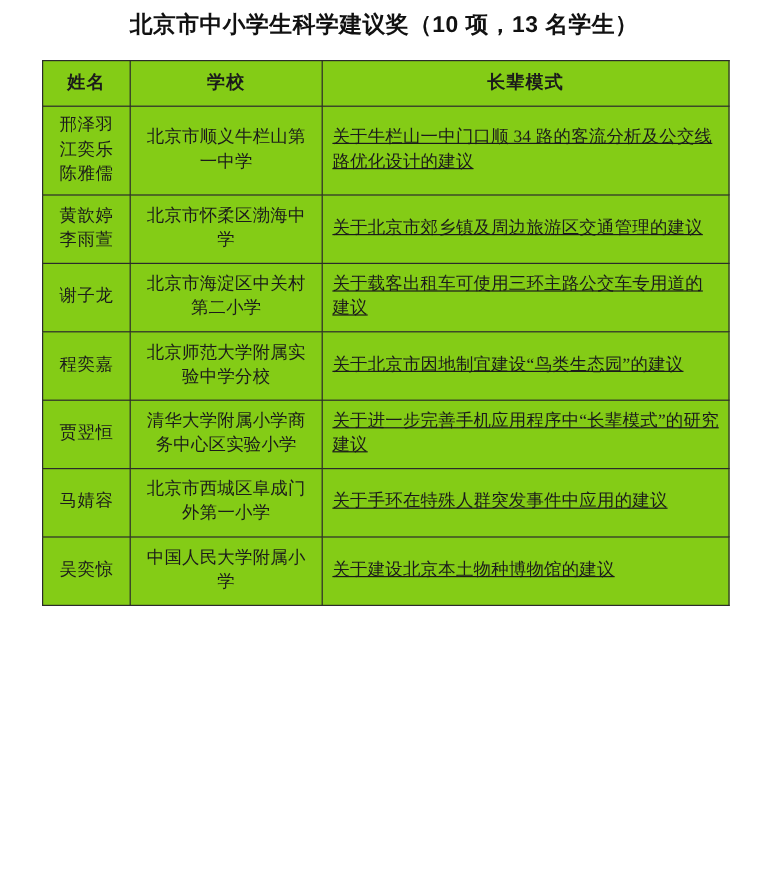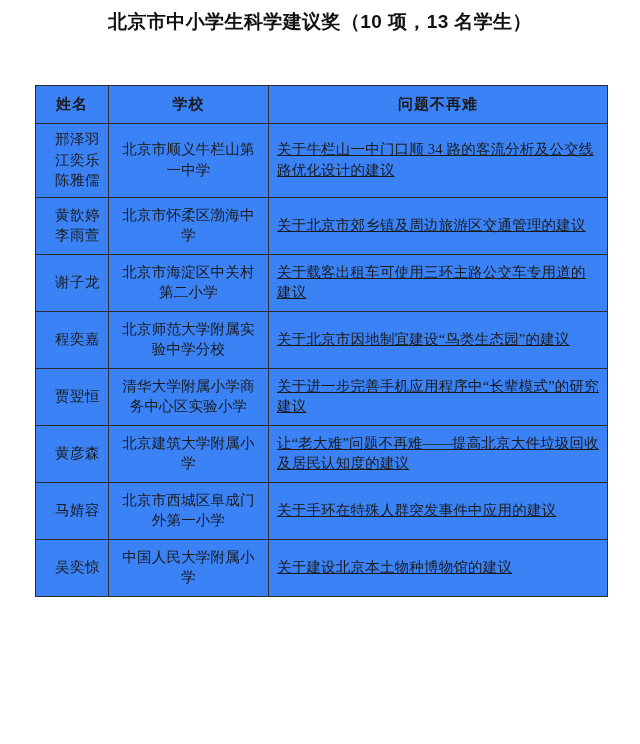--- a/index.html
+++ b/index.html
@@ -34,22 +34,21 @@
   .table-wrap {
     position: absolute;
     left: 35px;
     top: 50px;
     width: 572px;
   }
   table.award-table {
     border-collapse: collapse;
     width: 572px;
     table-layout: fixed;
-    background: #3b82f6;
-    margin-top: 35px;
+    background: #84cc16;
   }
   table.award-table td,
   table.award-table th {
     border: 1px solid #2b2b2b;
     vertical-align: middle;
     padding: 5px 8px 6px 8px;
     font-size: 14.5px;
     line-height: 1.42;
     color: #1b1b1b;
     font-weight: normal;
@@ -60,21 +59,21 @@
     font-size: 15px;
     font-weight: bold;
     font-family: "Liberation Sans", "DejaVu Sans", sans-serif;
     letter-spacing: 1px;
   }
   col.c-name   { width: 73px; }
   col.c-school { width: 160px; }
   col.c-proj   { width: 339px; }
 
   td.cell-name {
-    text-align: right;
+    text-align: center;
     padding-left: 3px;
     padding-right: 3px;
     letter-spacing: 0.5px;
     white-space: pre-line;
     line-height: 1.45;
   }
   td.cell-school {
     text-align: center;
     letter-spacing: 0.2px;
   }
@@ -96,21 +95,21 @@
     <table class="award-table">
       <colgroup>
         <col class="c-name">
         <col class="c-school">
         <col class="c-proj">
       </colgroup>
       <thead>
         <tr>
           <th>姓名</th>
           <th>学校</th>
-          <th>问题不再难</th>
+          <th>长辈模式</th>
         </tr>
       </thead>
       <tbody>
         <tr>
           <td class="cell-name">邢泽羽
 江奕乐
 陈雅儒</td>
           <td class="cell-school">北京市顺义牛栏山第一中学</td>
           <td class="cell-project">关于牛栏山一中门口顺 34 路的客流分析及公交线路优化设计的建议</td>
         </tr>
@@ -129,25 +128,20 @@
           <td class="cell-name">程奕嘉</td>
           <td class="cell-school">北京师范大学附属实验中学分校</td>
           <td class="cell-project">关于北京市因地制宜建设“鸟类生态园”的建议</td>
         </tr>
         <tr>
           <td class="cell-name">贾翌恒</td>
           <td class="cell-school">清华大学附属小学商务中心区实验小学</td>
           <td class="cell-project">关于进一步完善手机应用程序中“长辈模式”的研究建议</td>
         </tr>
         <tr>
-          <td class="cell-name">黄彦森</td>
-          <td class="cell-school">北京建筑大学附属小学</td>
-          <td class="cell-project">让“老大难”问题不再难——提高北京大件垃圾回收及居民认知度的建议</td>
-        </tr>
-        <tr>
           <td class="cell-name">马婧容</td>
           <td class="cell-school">北京市西城区阜成门外第一小学</td>
           <td class="cell-project">关于手环在特殊人群突发事件中应用的建议</td>
         </tr>
         <tr>
           <td class="cell-name">吴奕惊</td>
           <td class="cell-school">中国人民大学附属小学</td>
           <td class="cell-project">关于建设北京本土物种博物馆的建议</td>
         </tr>
       </tbody>

